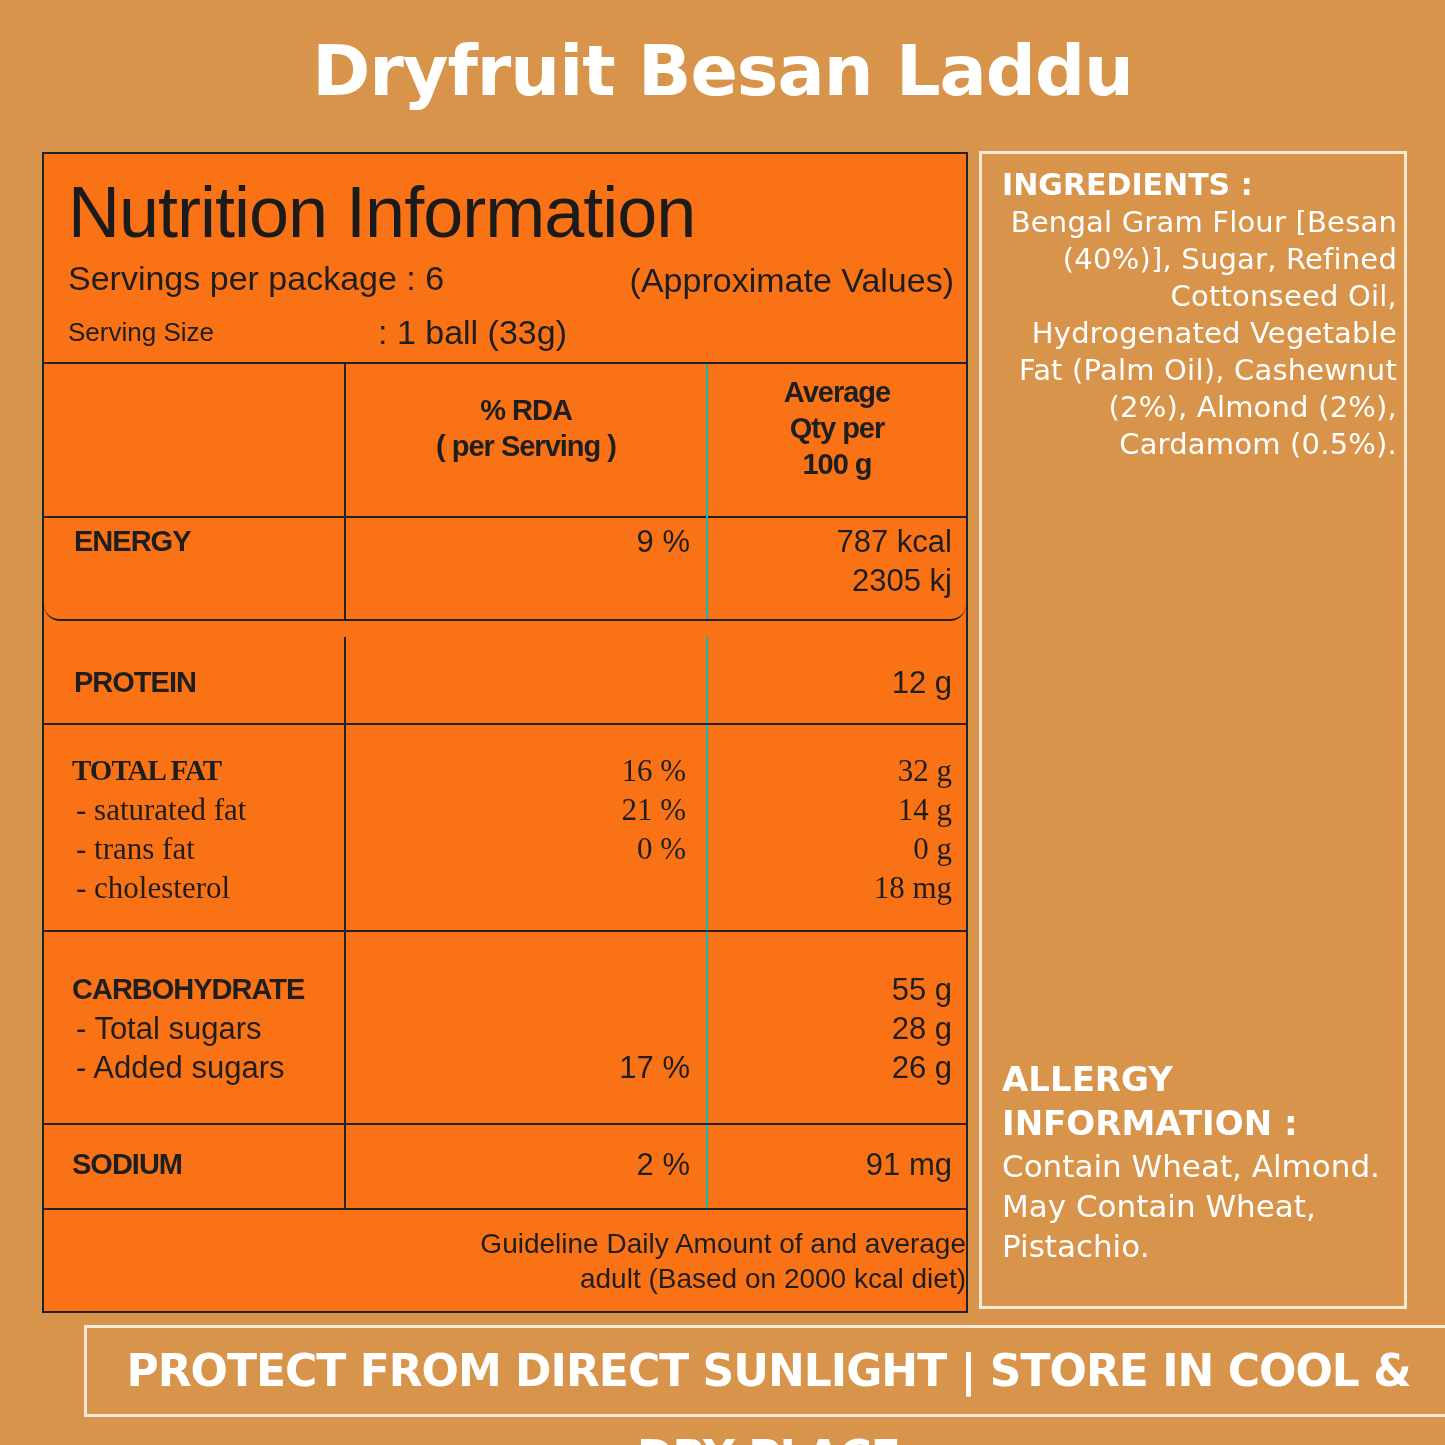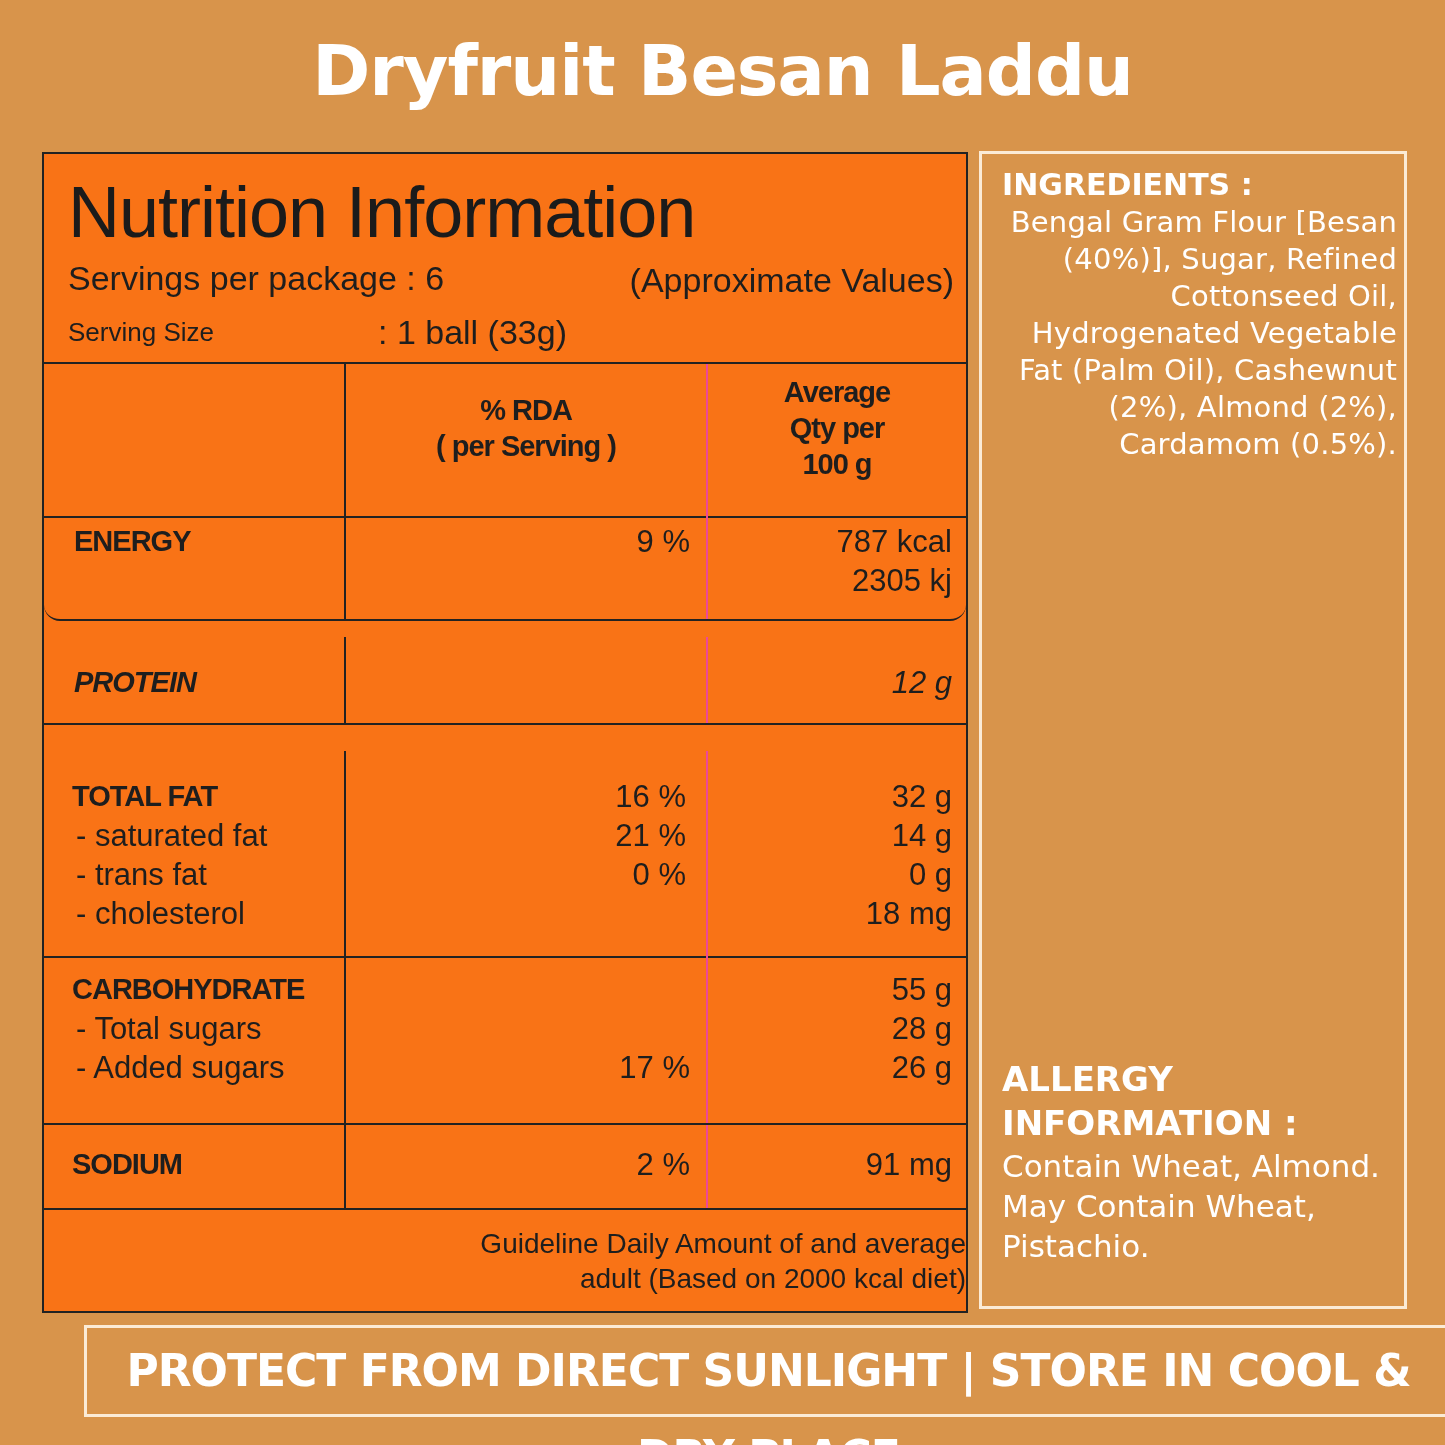--- a/index.html
+++ b/index.html
@@ -93,21 +93,21 @@
     border-bottom: 2px solid #222;
   }
   .cell {
     position: absolute;
     top: 0;
     height: 100%;
     box-sizing: border-box;
   }
   .c1 { left: 0; width: 300px; }
   .c2 { left: 300px; width: 362px; border-left: 2px solid #222; }
-  .c3 { left: 662px; width: 260px; border-left: 2px solid #ec4899; }
+  .c3 { left: 662px; width: 260px; border-left: 2px solid #14b8a6; }
 
   .hdr-text {
     position: absolute;
     left: 0;
     width: 100%;
     text-align: center;
     font-weight: bold;
     font-size: 29px;
     line-height: 36px;
     letter-spacing: -1px;
@@ -256,39 +256,39 @@
       </div>
     </div>
     <div class="cell c3">
       <div class="vals" style="top:20px;">
         <span>787 kcal</span>
         <span>2305 kj</span>
       </div>
     </div>
   </div>
 
-  <div class="row" style="top:483px;height:86px;font-style:italic;">
+  <div class="row" style="top:483px;height:86px;">
     <div class="cell c1">
       <div class="nutrient" style="top:26px;">
         <span class="main">PROTEIN</span>
       </div>
     </div>
     <div class="cell c2">
       <div class="vals rda" style="top:26px;">
         <span></span>
       </div>
     </div>
     <div class="cell c3">
       <div class="vals" style="top:26px;">
         <span>12 g</span>
       </div>
     </div>
   </div>
 
-  <div class="row" style="top:597px;height:205px;">
+  <div class="row" style="top:571px;height:205px;font-family:Liberation Serif, serif;">
     <div class="cell c1">
       <div class="nutrient" style="top:26px;left:28px;">
         <span class="main">TOTAL FAT</span>
         <span class="sub">- saturated fat</span>
         <span class="sub">- trans fat</span>
         <span class="sub">- cholesterol</span>
       </div>
     </div>
     <div class="cell c2">
       <div class="vals rda" style="top:26px;right:20px;">

